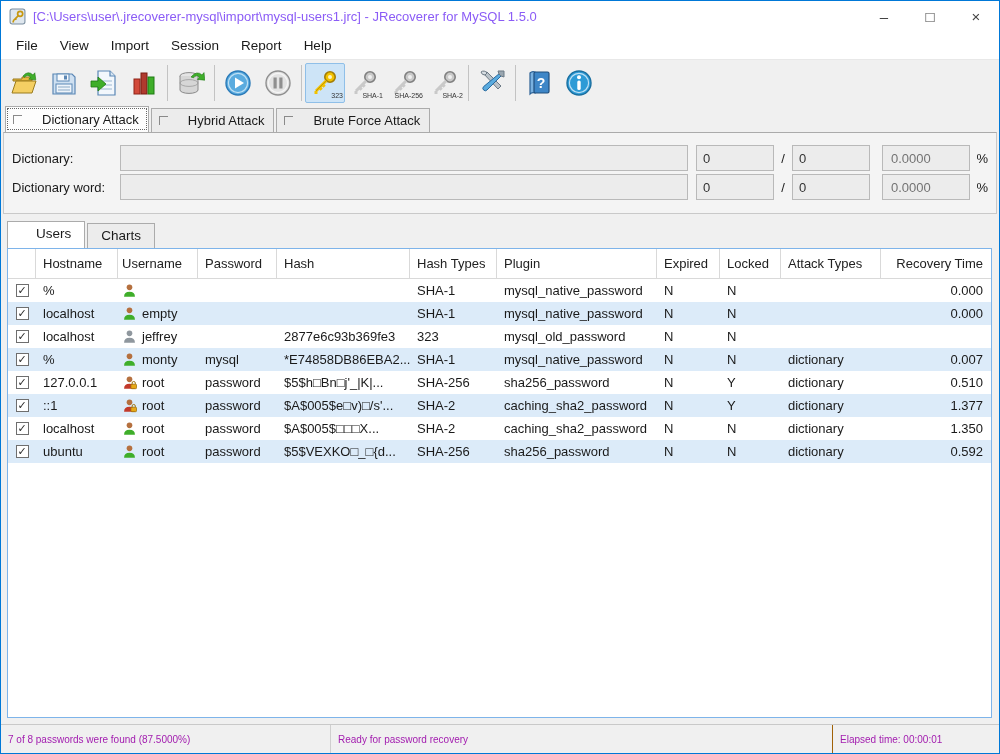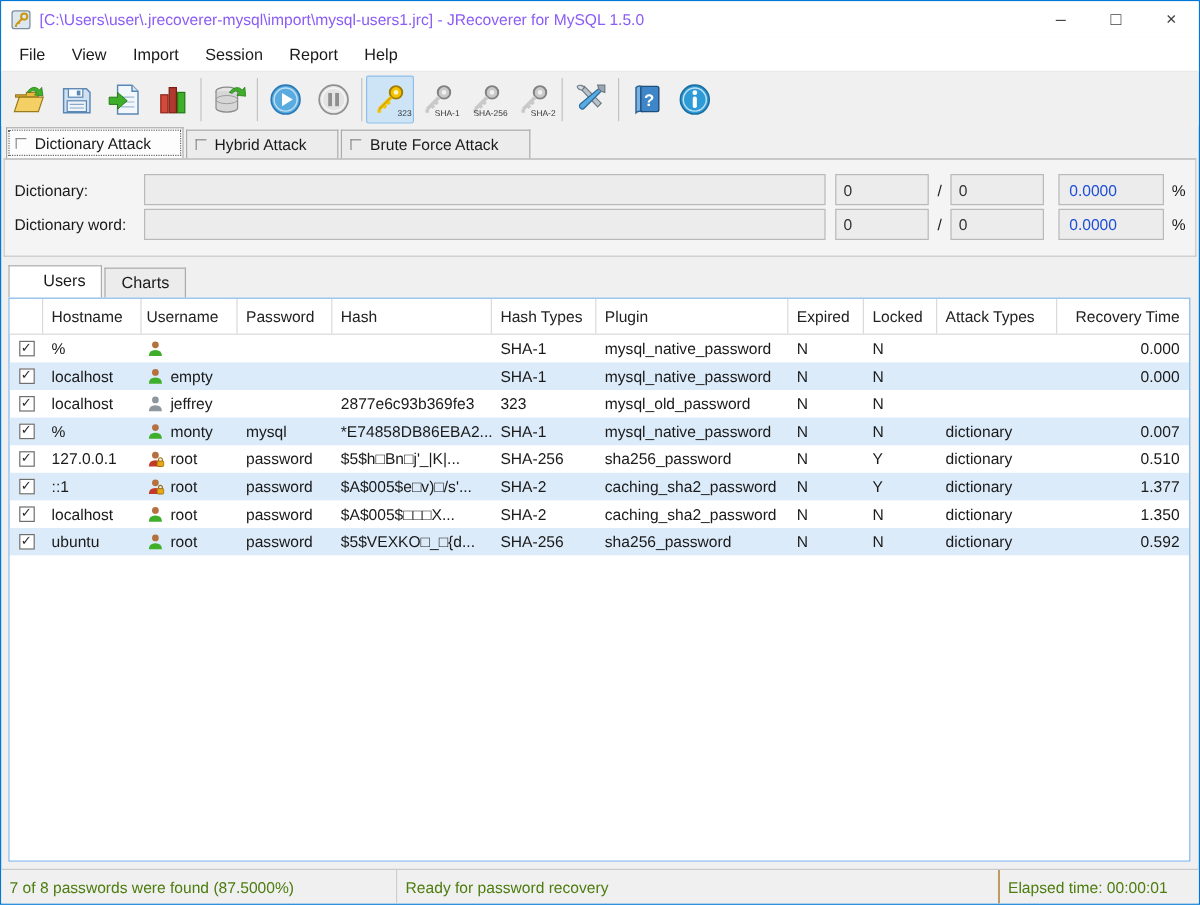--- a/index.html
+++ b/index.html
@@ -27,35 +27,35 @@
   .toolbar { height:45px; background:#f0f0f0; display:flex; align-items:center; padding:0 3px; flex:0 0 auto; }
   .tbtn { width:40px; height:40px; display:flex; align-items:center; justify-content:center;
           position:relative; border:1px solid transparent; border-radius:2px; }
   .tbtn.selected { background:#cde4f7; border-color:#8fbfe8; }
   .tbtn svg { width:28px; height:28px; }
   .tsep { width:1px; height:36px; background:#c3c3c3; margin:0 3px; flex:0 0 auto; }
   .keylab { position:absolute; bottom:3px; right:1px; font-size:7px; color:#333; letter-spacing:0;
             background:transparent; line-height:1; }
   
   .atk-tabs { display:flex; align-items:flex-end; padding:2px 4px 0 4px; height:27px; flex:0 0 auto; }
-  .atk-tab { display:flex; align-items:center; gap:7px; padding:4px 26px 4px 7px;
+  .atk-tab { display:flex; align-items:center; gap:20px; padding:4px 9px 4px 7px;
              border:1px solid #ababab; border-bottom:none; background:#ececec;
              margin-right:2px; font-size:13px; height:24px; }
   .atk-tab.selected { background:#fdfdfd; outline:1px dotted #666; outline-offset:-3px; height:26px; }
   .cbx-glyph { width:9px; height:9px; border-top:1px solid #8a8a8a; border-left:1px solid #8a8a8a; }
   
   .dict-panel { border:1px solid #c9c9c9; border-top:1px solid #ababab; margin:0 2px;
                 background:#f4f4f4; padding:9px 8px 10px 8px; flex:0 0 auto; }
   .dict-row { display:flex; align-items:center; height:26px; margin:3px 0; }
   .dict-label { width:108px; font-size:13px; flex:0 0 auto; }
   .field { background:#ececec; border:1px solid #b9b9b9; height:26px; }
   .f-main { flex:1 1 auto; margin-right:8px; }
   .f-num { width:78px; flex:0 0 auto; padding:5px 6px; font-size:13px; color:#333; }
   .slash { width:18px; text-align:center; flex:0 0 auto; }
-  .f-pct { width:88px; flex:0 0 auto; padding:5px 8px; font-size:13px; color:#1d4ed8; margin-left:12px; }
+  .f-pct { width:88px; flex:0 0 auto; padding:5px 8px; font-size:13px; color:#737373; margin-left:12px; }
   .pct-sign { width:18px; text-align:right; flex:0 0 auto; }
   
   .view-tabs { display:flex; align-items:flex-end; padding:8px 4px 0 6px; height:34px; flex:0 0 auto; }
   .view-tab { padding:4px 13px; border:1px solid #ababab; border-bottom:none; background:#ececec;
               margin-right:2px; font-size:13.5px; height:25px; }
   .view-tab.selected { background:#ffffff; height:27px;padding-left:28px; }
   
   .table-wrap { flex:1 1 auto; margin:0 7px 6px 6px; border:1px solid #7eb4ea; background:#fff;
                 display:flex; flex-direction:column; overflow:hidden; }
   .thead { display:flex; flex:0 0 auto; height:30px; background:#fff; border-bottom:1px solid #d9d9d9; }
@@ -82,21 +82,21 @@
   .picon .lock { display:none; }
   .user-green .shirt { fill:#3fae2a; }
   .user-gray  .shirt { fill:#8f979e; }
   .user-gray  .head  { fill:#8f979e; }
   .user-red-lock .shirt { fill:#c23a2b; }
   .user-red-lock .lock { display:block; }
   .tbody-fill { flex:1 1 auto; background:#fff; }
   
   .statusbar { height:29px; background:#f0f0f0; border-top:1px solid #c9c9c9; display:flex;
                align-items:stretch; flex:0 0 auto; }
-  .status-sec { display:flex; align-items:center; padding:0 7px; font-size:13px; color:#4d7c0f; }
+  .status-sec { display:flex; align-items:center; padding:0 7px; font-size:10px; color:#a21caf; }
   .s-left { width:330px; border-right:1px solid #cfcfcf; }
   .s-center { flex:1 1 auto; border-right:1px solid #a16207; }
   .s-right { width:166px; }
 </style>
 </head>
 <body>
 
 <div class="titlebar">
   <svg class="app-icon" viewBox="0 0 16 16">
     <rect x="1" y="1" width="14" height="14" rx="2" fill="#dfe7ee" stroke="#7a8ea0" stroke-width="1"></rect>

